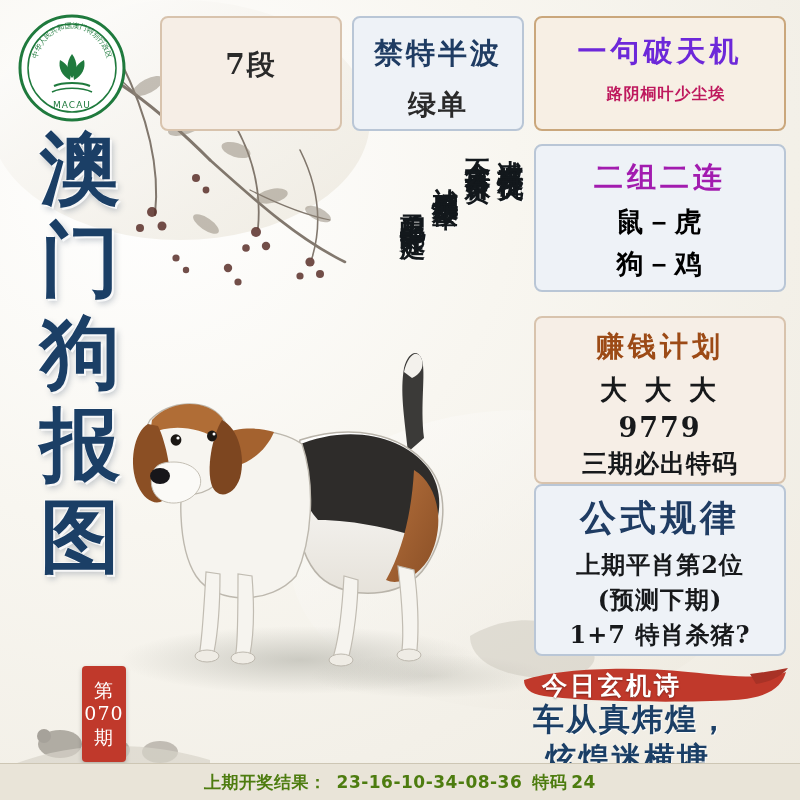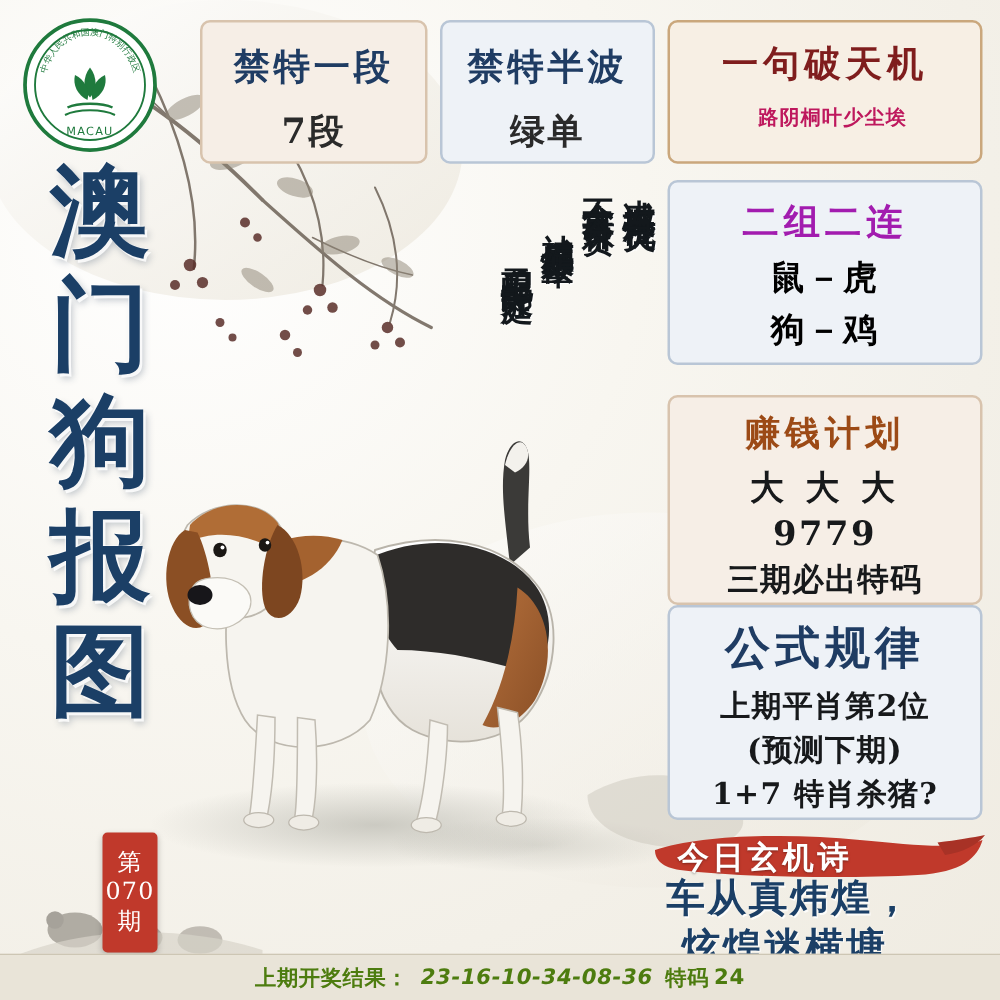--- a/index.html
+++ b/index.html
@@ -150,21 +150,21 @@
   #box-ban-wave .bx-title { color: #1f3c63; font-size: 29px; }
   #box-ban-wave .bx-val { color: #2a2a2a; font-size: 28px; margin-top: 12px;}
 
   
   #box-oracle {
     left: 534px; top: 16px; width: 252px; height: 115px;
     background: #f7efe4;
     border: 2px solid #caa77c;
     padding-top: 14px;
   }
-  #box-oracle .bx-title { color: #7f1d1d; font-size: 29px; letter-spacing: 4px; }
+  #box-oracle .bx-title { color: #6d28d9; font-size: 29px; letter-spacing: 4px; }
   #box-oracle .bx-val { color: #be185d; font-size: 16px; margin-top: 12px; letter-spacing: 1px; padding-left: 12px;}
 
   
   #box-pairs {
     left: 534px; top: 144px; width: 252px; height: 148px;
     background: #eef2f7;
     border: 2px solid #b9c6d6;
     padding-top: 12px;
   }
   #box-pairs .bx-title { color: #a21caf; font-size: 29px; letter-spacing: 4px; }
@@ -263,21 +263,21 @@
     display: flex;
     align-items: center;
     justify-content: center;
     font-family: "DejaVu Sans", "Liberation Sans", sans-serif;
     font-size: 17px;
     font-weight: bold;
     color: #4d7c0f;
     letter-spacing: .5px;
   }
   .result-bar .rb-label { margin-right: 4px; }
-  .result-bar .rb-nums { margin: 0 6px; font-style: italic; }
+  .result-bar .rb-nums { margin: 0 6px; }
   .result-bar .rb-special-label { margin-left: 4px; }
   .result-bar .rb-special { margin-left: 4px; }
 </style>
 </head>
 <body>
 
 <div id="poster">
 
   <svg class="bg-svg" viewBox="0 0 800 800">
     <defs>
@@ -434,21 +434,20 @@
   </div>
 
   <div class="verse-wrap">
     <div class="verse-col">忠诚友好性机灵</div>
     <div class="verse-col">不贪富贵不嫌贫</div>
     <div class="verse-col short">神威永慑奸佞辈</div>
     <div class="verse-col short2">勇配二郎守天庭</div>
   </div>
 
   <div class="box" id="box-ban-section">
-    <div class="bx-title">禁特一段</div>
     <div class="bx-val">7段</div>
   </div>
 
   <div class="box" id="box-ban-wave">
     <div class="bx-title">禁特半波</div>
     <div class="bx-val">绿单</div>
   </div>
 
   <div class="box" id="box-oracle">
     <div class="bx-title">一句破天机</div>

